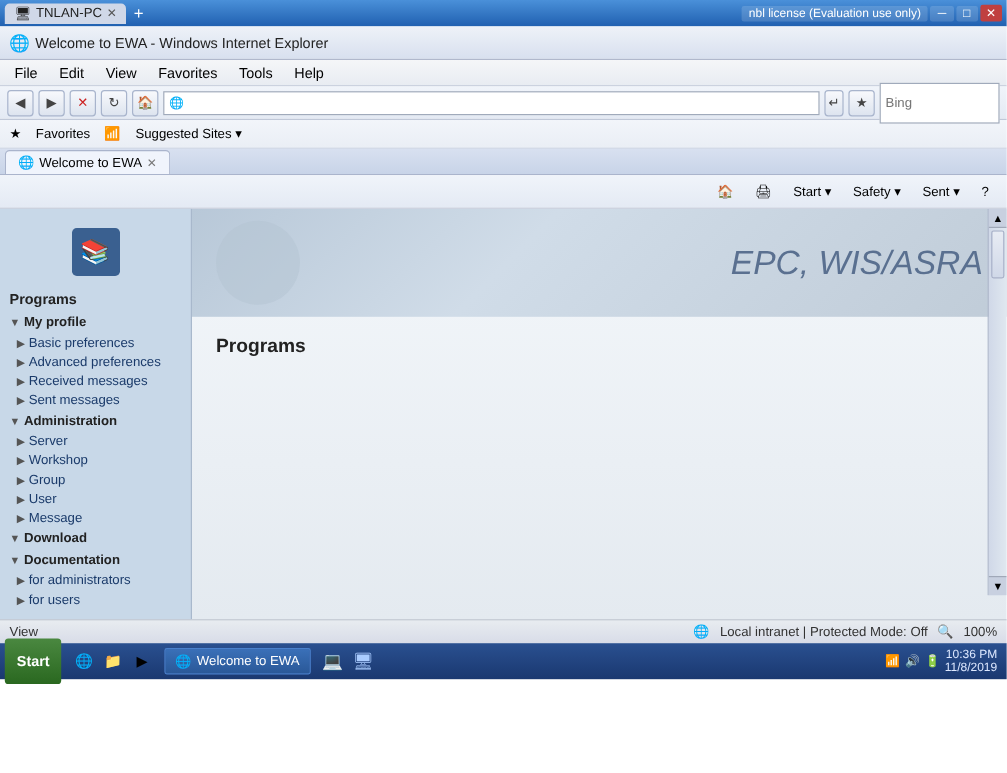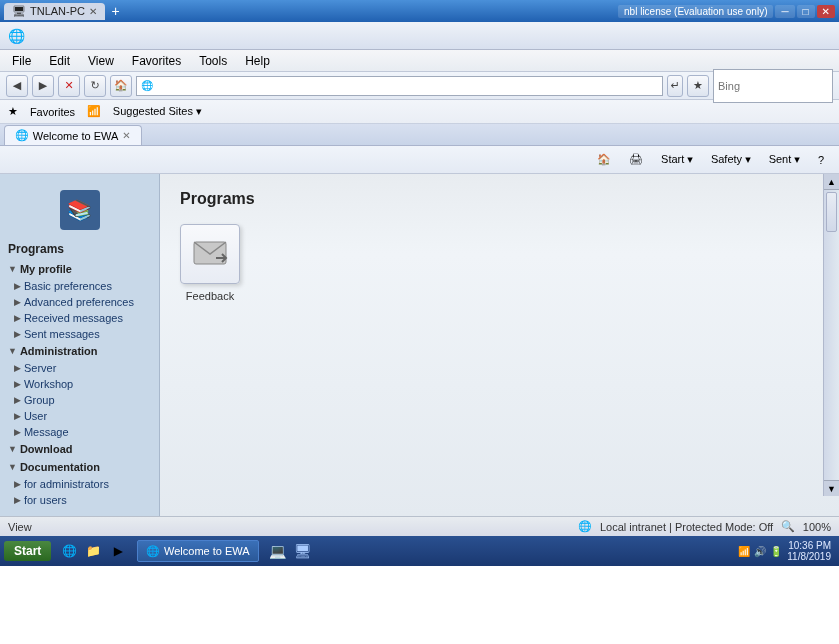--- a/index.html
+++ b/index.html
@@ -113,21 +113,21 @@
     .address-input {
       flex: 1;
       border: none;
       outline: none;
       font-size: 11px;
       color: #333;
       background: transparent;
     }
     .search-bar {
       height: 20px;
-      width: 120px;
+      width: 100px;
       border: 1px solid #a0aabb;
       background: #fff;
       padding: 16px 4px;
       display: flex;
       align-items: center;
     }
     .search-input {
       flex: 1;
       border: none;
       outline: none;
@@ -342,21 +342,21 @@
     .win-taskbar {
       background: linear-gradient(to bottom, #2a5090, #1a3870);
       height: 30px;
       display: flex;
       align-items: center;
       padding: 0 4px;
       gap: 4px;
     }
     .win-start {
       background: linear-gradient(to bottom, #4a8840, #2a6820);
-      height: 20px;
+      height: 38px;
       padding: 0 10px;
       border-radius: 3px;
       color: #fff;
       font-size: 12px;
       font-weight: bold;
       display: flex; align-items: center;
       cursor: pointer;
       text-align: right;
     }
     .win-taskitem {
@@ -397,20 +397,21 @@
   <div class="title-bar-right">
     <span>nbl license (Evaluation use only)</span>
     <span style="cursor:pointer;">─</span>
     <span style="cursor:pointer;">□</span>
     <span style="cursor:pointer; background:#c04040; padding:1px 5px; border-radius:2px;">✕</span>
   </div>
 </div>
 
 <div class="ie-titlebar">
   <span style="font-size:14px; margin-right:4px;">🌐</span>
+  <span>Welcome to EWA - Windows Internet Explorer</span>
 </div>
 
 <div class="menu-bar">
   <span class="menu-item">File</span>
   <span class="menu-item">Edit</span>
   <span class="menu-item">View</span>
   <span class="menu-item">Favorites</span>
   <span class="menu-item">Tools</span>
   <span class="menu-item">Help</span>
 </div>
@@ -538,38 +539,30 @@
       <span style="font-size:9px; color:#555;">▶</span>
       <span>for administrators</span>
     </div>
     <div class="sidebar-item">
       <span style="font-size:9px; color:#555;">▶</span>
       <span>for users</span>
     </div>
   </div>
 
   <div class="main-panel">
+    <div class="header-banner">
+      <div class="banner-circle"></div>
+      <span class="banner-title">EPC, WIS/ASRA</span>
+    </div>
     <div class="programs-area">
       <div class="programs-title">Programs</div>
       <div class="programs-grid">
 
 
 
-        <div class="program-item">
-          <div class="program-icon-box">
-            <svg width="44" height="44" viewBox="0 0 44 44">
-
-              <rect x="6" y="10" width="32" height="22" rx="2" fill="#c8c8c8" stroke="#888" stroke-width="1"></rect>
-              <path d="M6 10 L22 22 L38 10" stroke="#888" stroke-width="1.5" fill="none"></path>
-
-              <path d="M28 26 L38 26 M34 22 L38 26 L34 30" stroke="#666" stroke-width="2" fill="none"></path>
-            </svg>
-          </div>
-          <span class="program-label">Feedback</span>
-        </div>
 
       </div>
     </div>
 
     <div style="position:absolute; right:0; top:0; bottom:20px; width:16px; background: linear-gradient(to right, #d0d8e8, #e0e8f0); border-left:1px solid #b0b8cc; display:flex; flex-direction:column;">
       <div style="height:16px; background:#c8d0e0; border-bottom:1px solid #a0a8b8; display:flex; align-items:center; justify-content:center; cursor:pointer; font-size:9px;">▲</div>
       <div style="flex:1; padding:2px 2px;">
         <div style="height:40px; background: linear-gradient(to bottom, #e8ecf4, #d0d8e8); border:1px solid #a8b0c8; border-radius:2px;"></div>
       </div>
       <div style="height:16px; background:#c8d0e0; border-top:1px solid #a0a8b8; display:flex; align-items:center; justify-content:center; cursor:pointer; font-size:9px;">▼</div>

